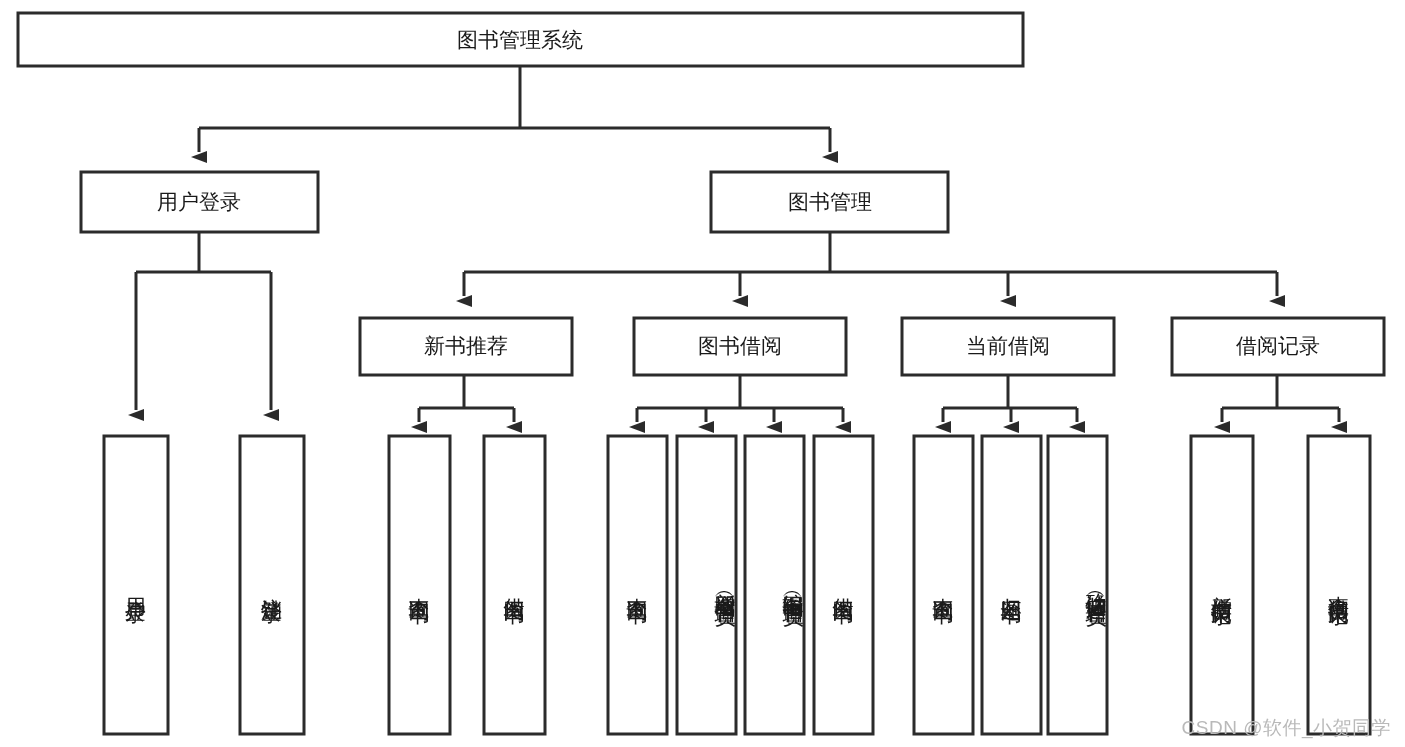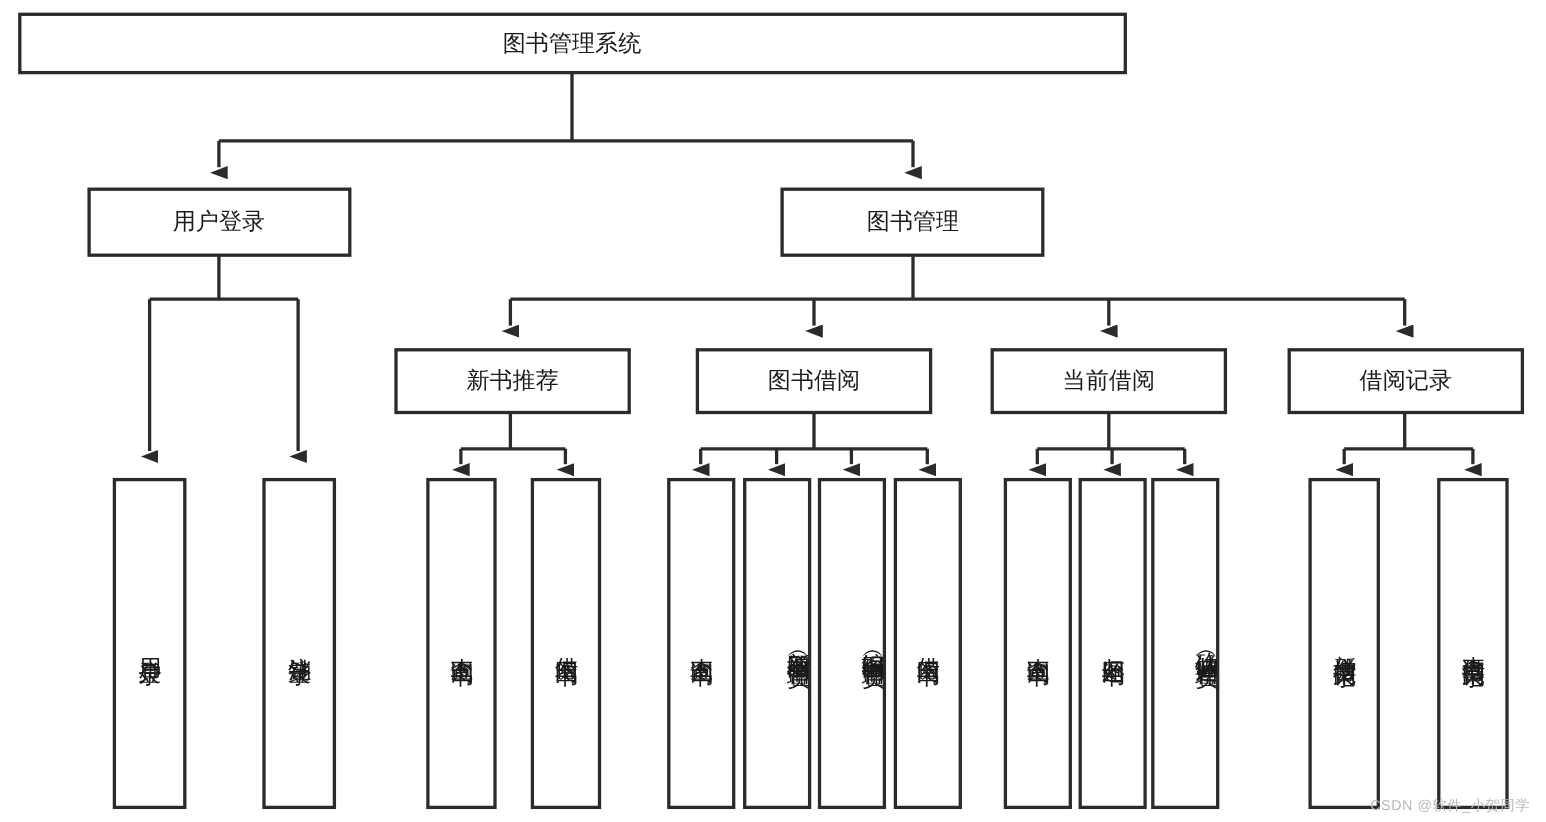--- a/index.html
+++ b/index.html
@@ -62,21 +62,21 @@
     display: flex;
     align-items: center;
     justify-content: center;
     pointer-events: none;
   }
   .watermark {
     position: absolute;
     right: 14px;
     bottom: 6px;
     font-family: "Liberation Sans", "DejaVu Sans", sans-serif;
-    font-size: 13px;
+    font-size: 19px;
     color: #b9b9b9;
     letter-spacing: 0.5px;
     white-space: nowrap;
   }
 </style>
 </head>
 <body>
 
 <div id="diagram-root">
 

